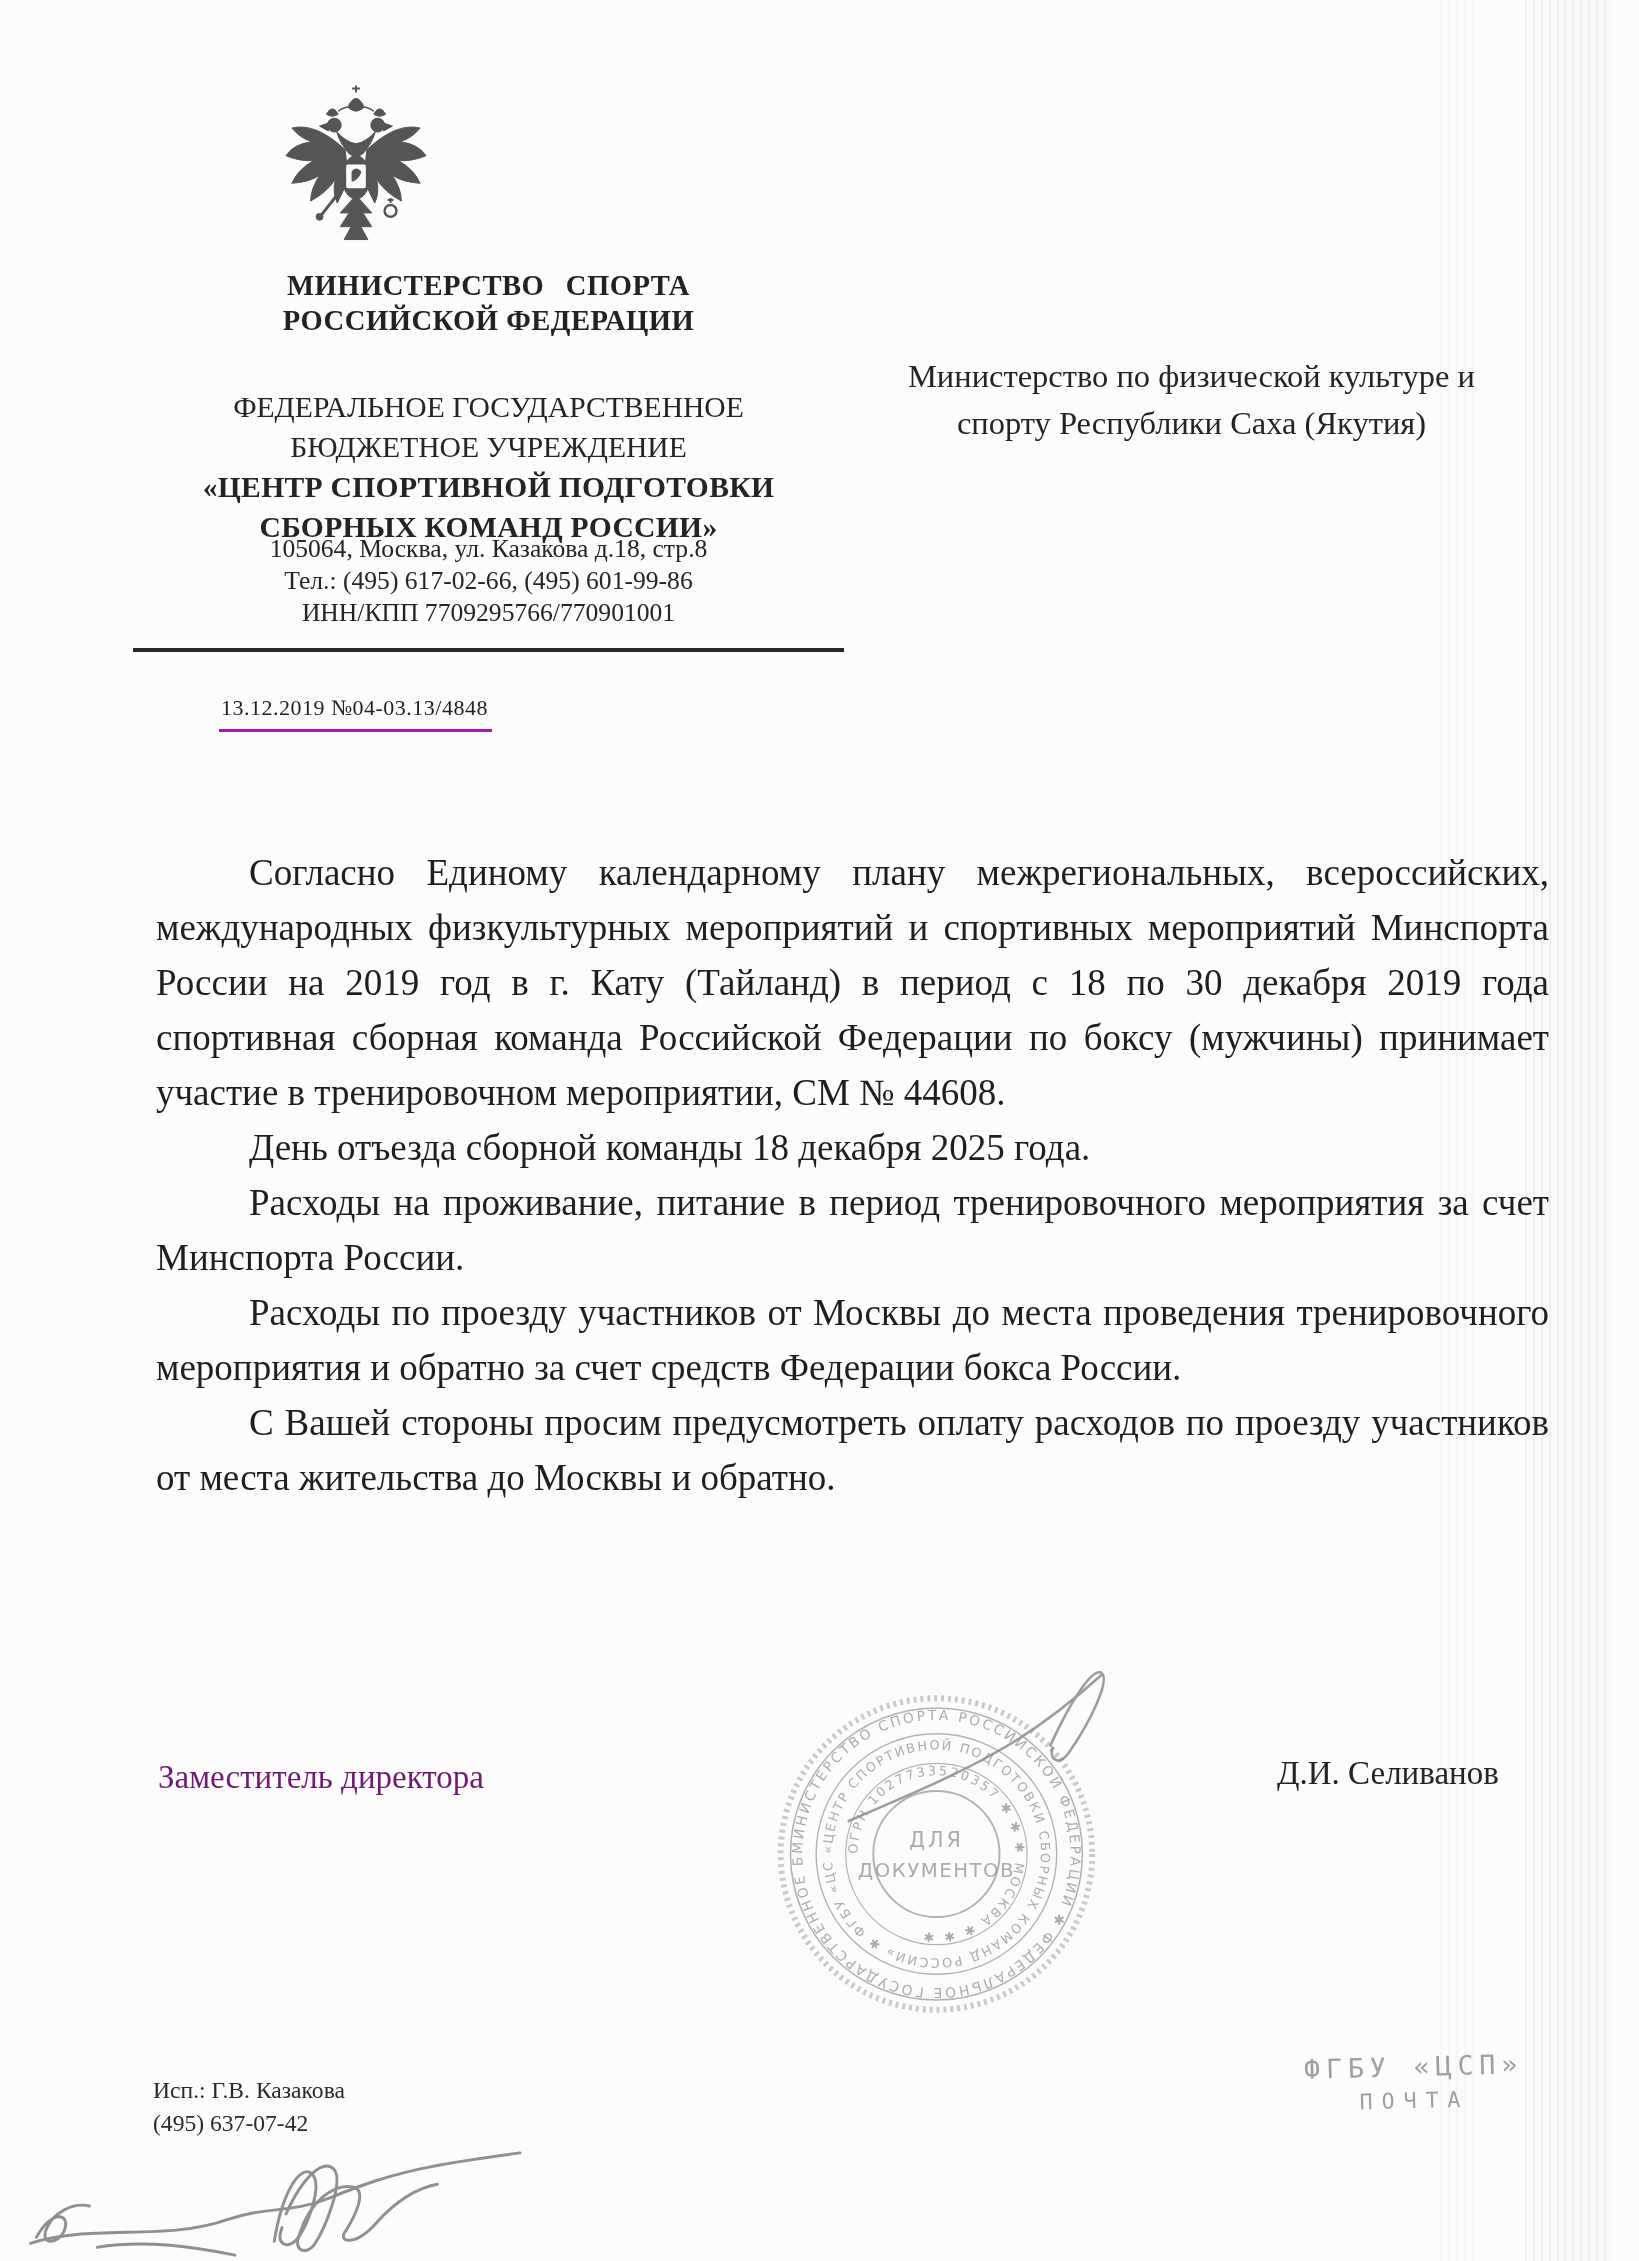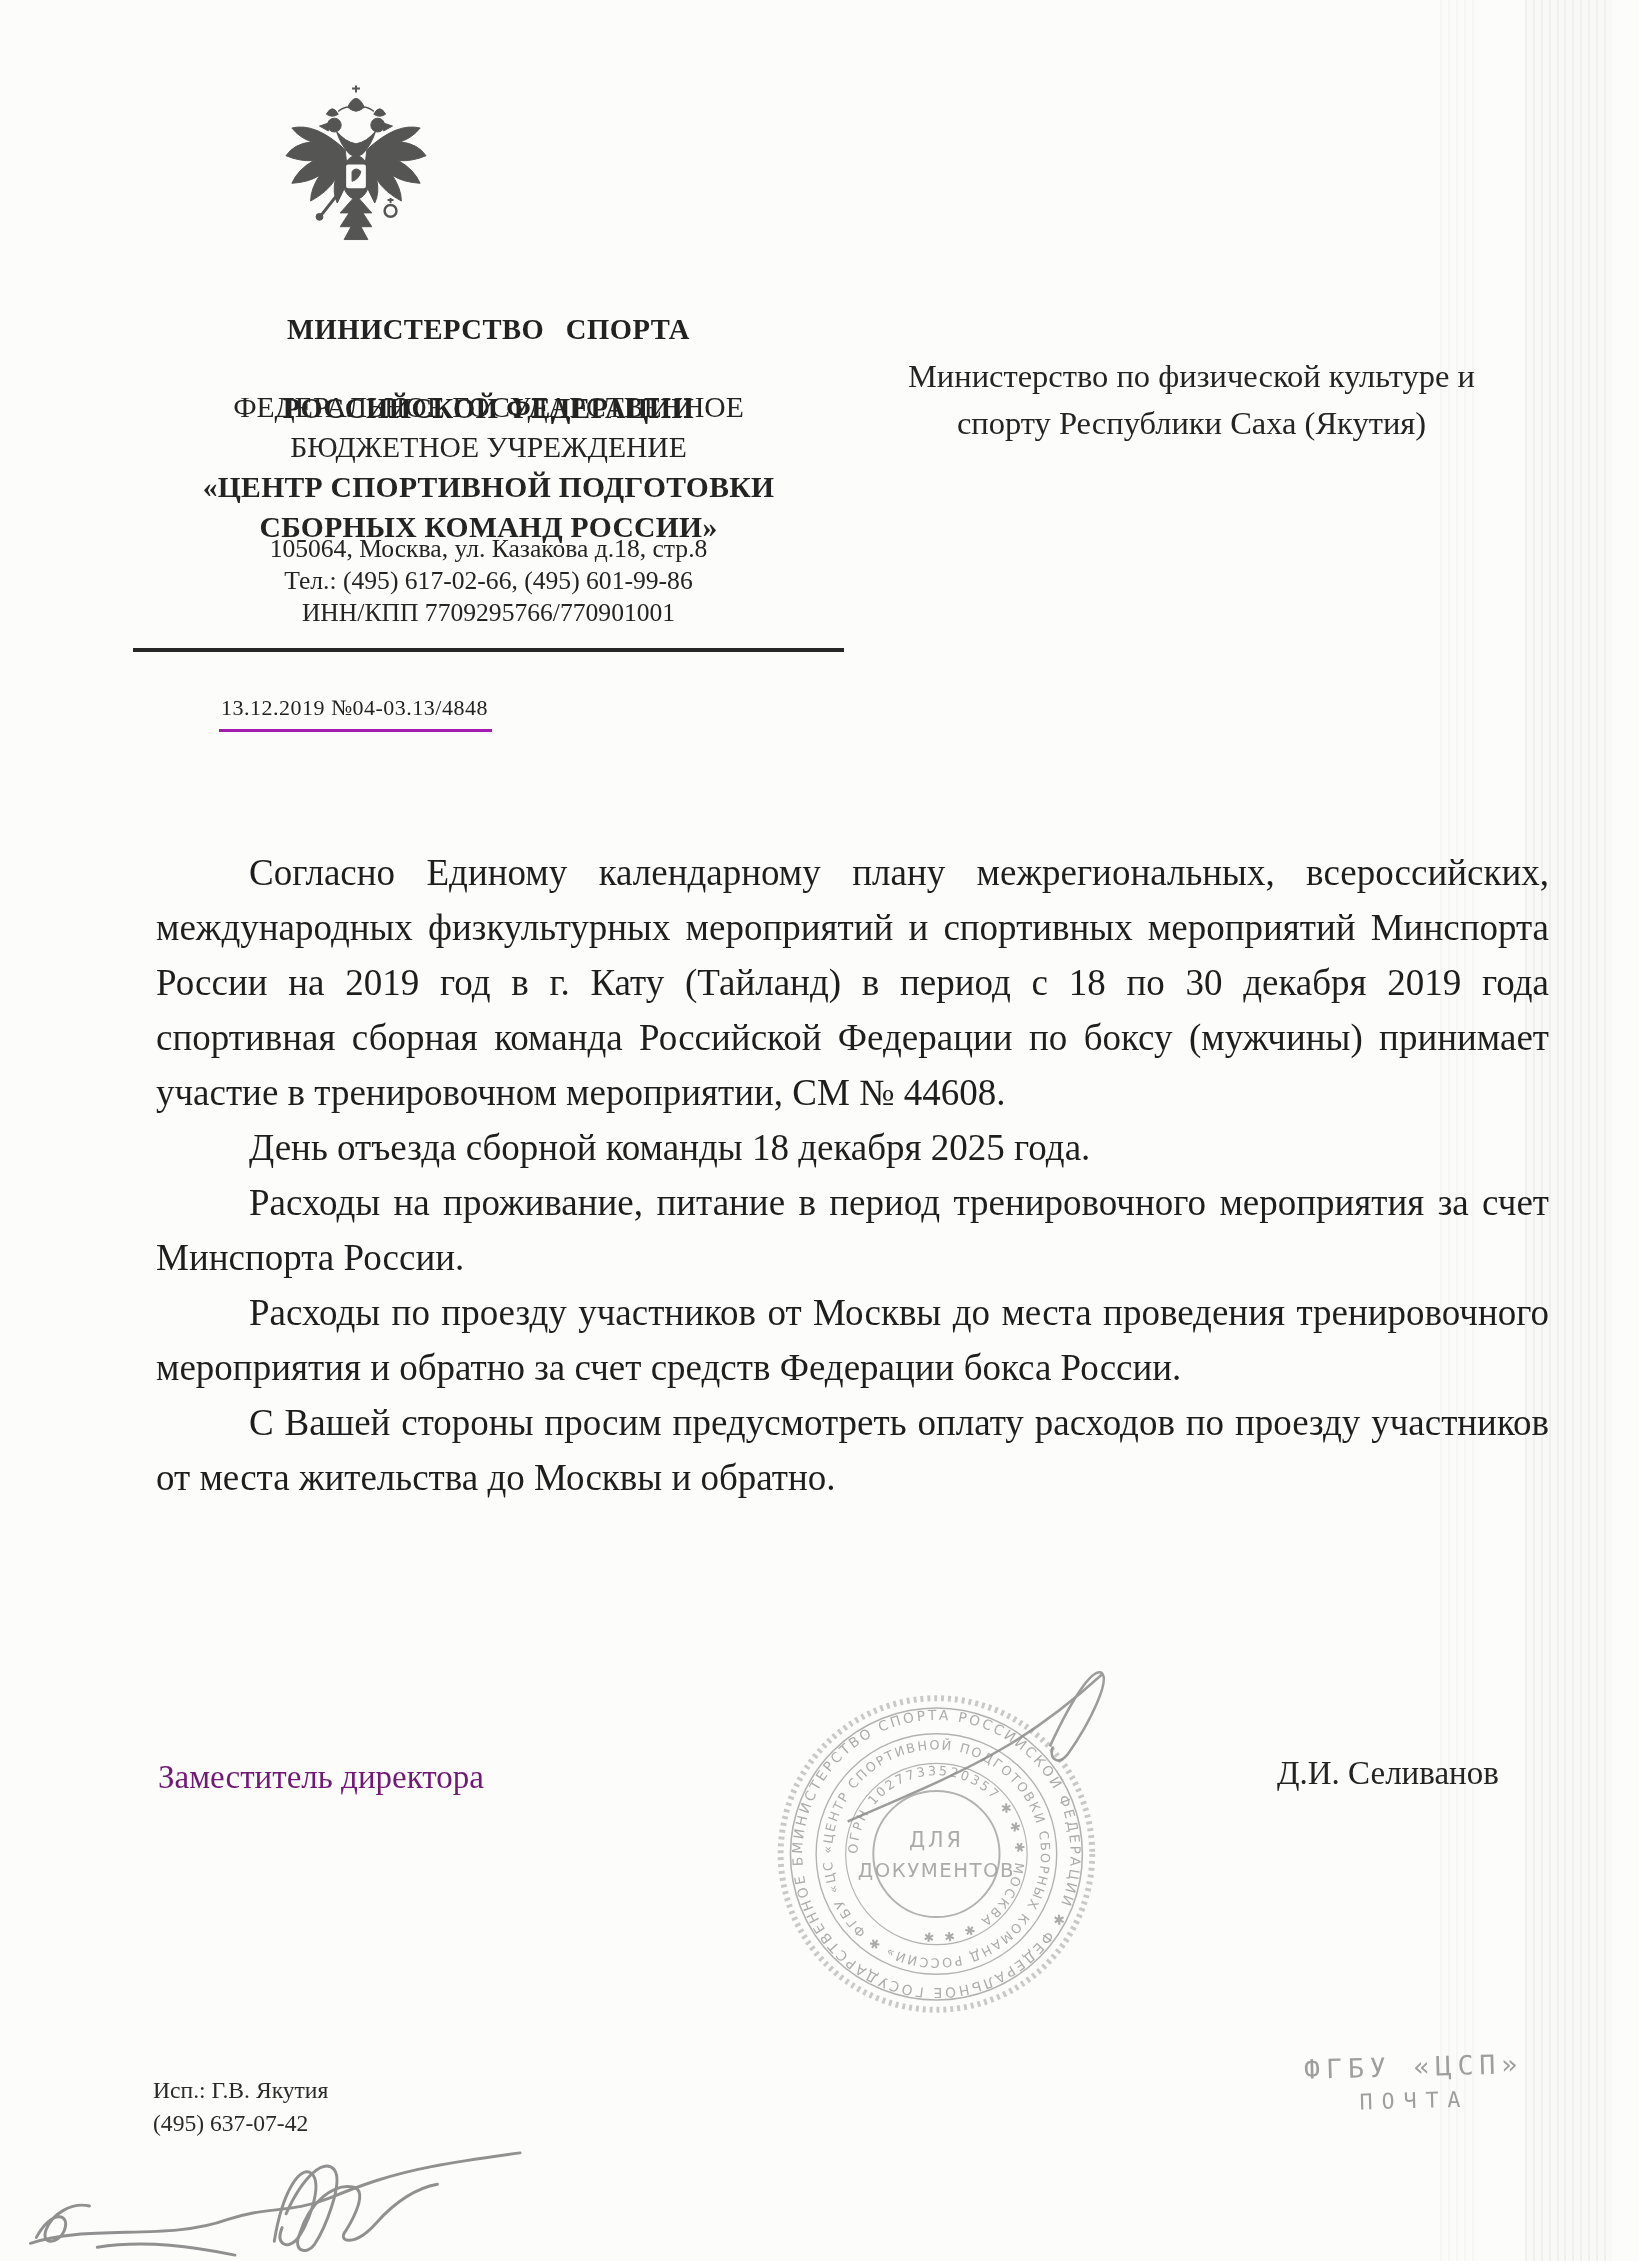--- a/index.html
+++ b/index.html
@@ -19,21 +19,21 @@
       repeating-linear-gradient(90deg, rgba(110,110,110,0.07) 0 2px, rgba(0,0,0,0) 2px 7.9px),
       rgba(80,80,80,0.02);
     pointer-events:none;
   }
   .scan-band.b1{left:1525px;width:87px;}
   .scan-band.b2{left:1440px;width:39px;opacity:.5;}
 
   
   .org-col{position:absolute;left:133px;top:0;width:711px;text-align:center;}
   .emblem{position:absolute;left:282px;top:81px;width:148px;height:175px;}
-  .ministry-line{font-weight:bold;font-size:28.6px;line-height:35px;letter-spacing:0.5px;color:#222;margin-top:44px;}
+  .ministry-line{font-weight:bold;font-size:28.6px;line-height:35px;letter-spacing:0.5px;color:#222;}
   .ministry-line.sp{word-spacing:13.8px;}
   .org-line{font-size:29.6px;line-height:40px;color:#242424;}
   .org-line.bold{font-weight:bold;letter-spacing:0.3px;}
   .addr-line{font-size:25.6px;line-height:32px;color:#242424;}
   .block-ministry{position:absolute;left:0;top:268px;width:711px;}
   .block-org{position:absolute;left:0;top:387px;width:711px;}
   .block-addr{position:absolute;left:0;top:533px;width:711px;}
   .divider{
     position:absolute;left:133px;top:648px;width:711px;height:3.9px;
     background:#272727;
@@ -199,21 +199,21 @@
       <text x="185" y="238" text-anchor="middle" font-size="20" letter-spacing="1.5">ДОКУМЕНТОВ</text>
     </g>
 
     <g stroke="#8c8c8c" stroke-width="2.6" fill="none" opacity="0.85">
       <path d="M95,182 C145,160 205,136 252,108 C294,84 332,52 354,32"></path>
       <path d="M300,106 C324,54 343,28 352,31 C362,37 342,80 318,114 C309,125 299,120 303,106"></path>
     </g>
   </svg>
 
   <div class="executor">
-    <div>Исп.: Г.В. Якутия</div>
+    <div>Исп.: Г.В. Казакова</div>
     <div>(495) 637-07-42</div>
   </div>
 
   <div class="mail-stamp">
     <div class="l1">ФГБУ «ЦСП»</div>
     <div class="l2">ПОЧТА</div>
   </div>
 
   <svg class="hand-sign" viewBox="0 0 530 118">
     <g stroke="#7e7e7e" stroke-width="3" fill="none" opacity="0.85" stroke-linecap="round">

